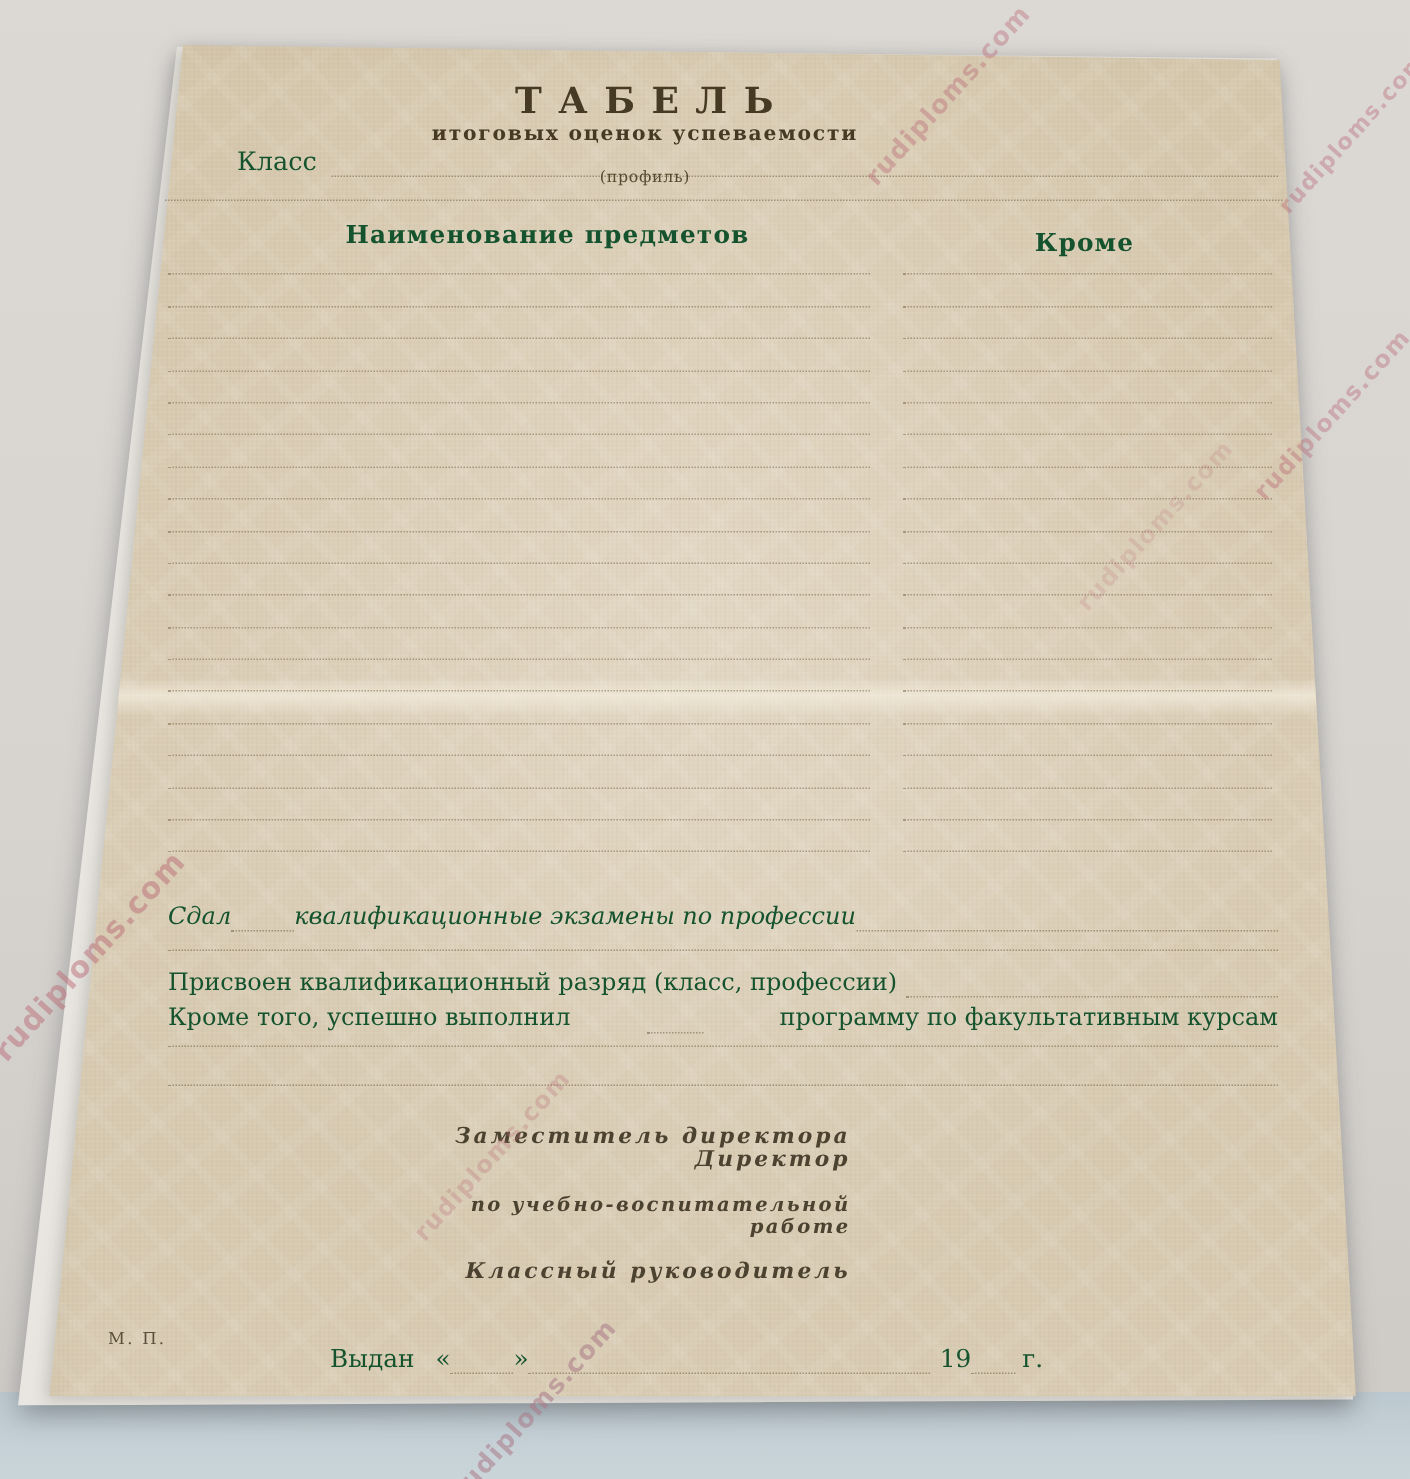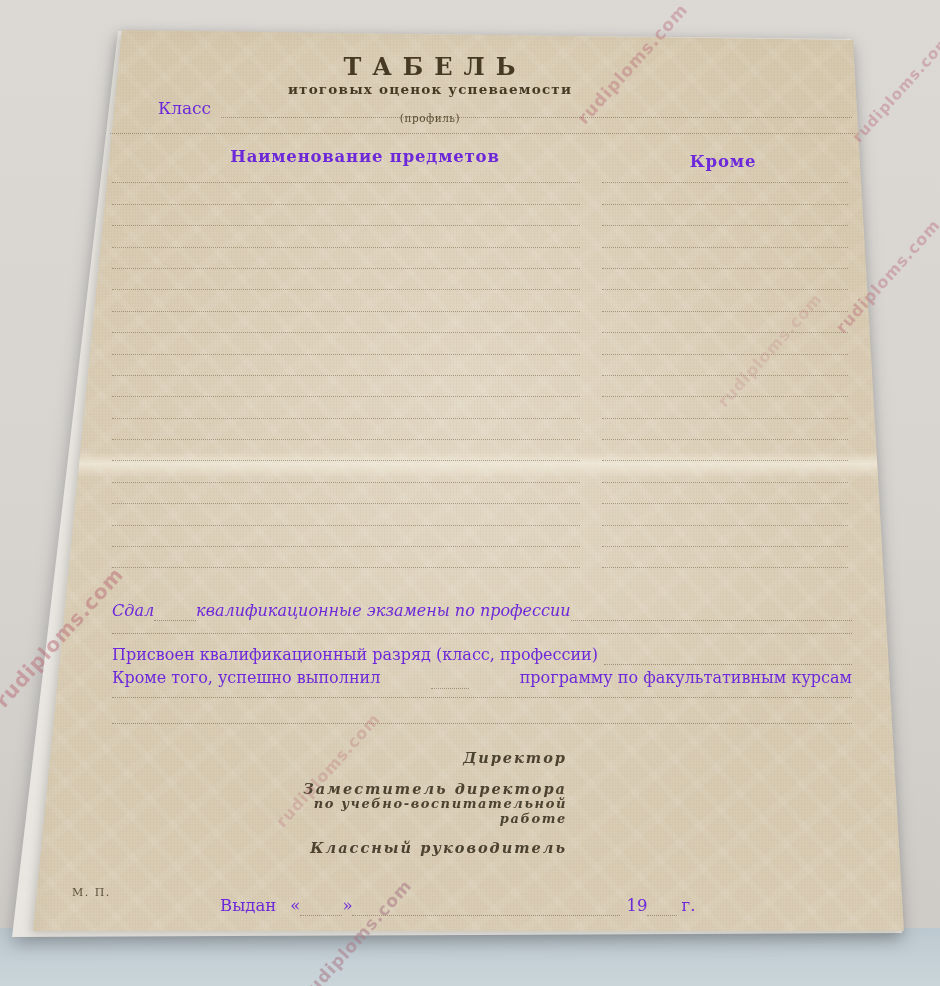--- a/index.html
+++ b/index.html
@@ -41,21 +41,21 @@
     position:absolute;inset:0;
     background:
       linear-gradient(90deg,rgba(140,120,90,.14) 0%,rgba(0,0,0,0) 6%,rgba(0,0,0,0) 95%,rgba(140,120,90,.12) 100%),
       linear-gradient(180deg,rgba(140,120,90,.10) 0%,rgba(0,0,0,0) 5%,rgba(0,0,0,0) 94%,rgba(140,120,90,.14) 100%);
   }
   .fold-crease{
     position:absolute;left:0;top:452px;width:100%;height:26px;
     background:linear-gradient(180deg,rgba(0,0,0,0) 0%,rgba(243,236,221,.75) 45%,rgba(0,0,0,0) 100%);
   }
   
-  .ink{color:#6d28d9;}
+  .ink{color:#14532d;}
   .doc-title{
     position:absolute;left:0;right:70px;top:52px;text-align:center;
     font-size:24px;font-weight:700;letter-spacing:11px;color:#463a24;
   }
   .doc-subtitle{
     position:absolute;left:0;right:80px;top:81px;text-align:center;
     font-size:13.5px;font-weight:700;letter-spacing:1.2px;color:#463a24;
   }
   .dotline{border-bottom:1.6px dotted rgba(112,94,64,.55);}
   .class-row{
@@ -283,22 +283,22 @@
 
 <div class="extra-row">
   <span class="txt ink">Кроме того, успешно выполнил</span>
   <span class="minifill dotline"></span>
   <span class="txt ink">программу по факультативным курсам</span>
 </div>
 <div class="line-mid-2 dotline"></div>
 <div class="line-mid-3 dotline"></div>
 
 <div class="sig-block">
+  <div class="sig">Заместитель директора</div>
   <div class="sig director">Директор</div>
-  <div class="sig">Заместитель директора</div>
   <div class="sig deputy2">по учебно-воспитательной работе</div>
   <div class="sig class-teacher">Классный руководитель</div>
 </div>
 
 <div class="stamp">М. П.</div>
 
 <div class="issued-row">
   <span class="txt ink">Выдан</span>
   <span class="sp"></span>
   <span class="q ink">«</span>

